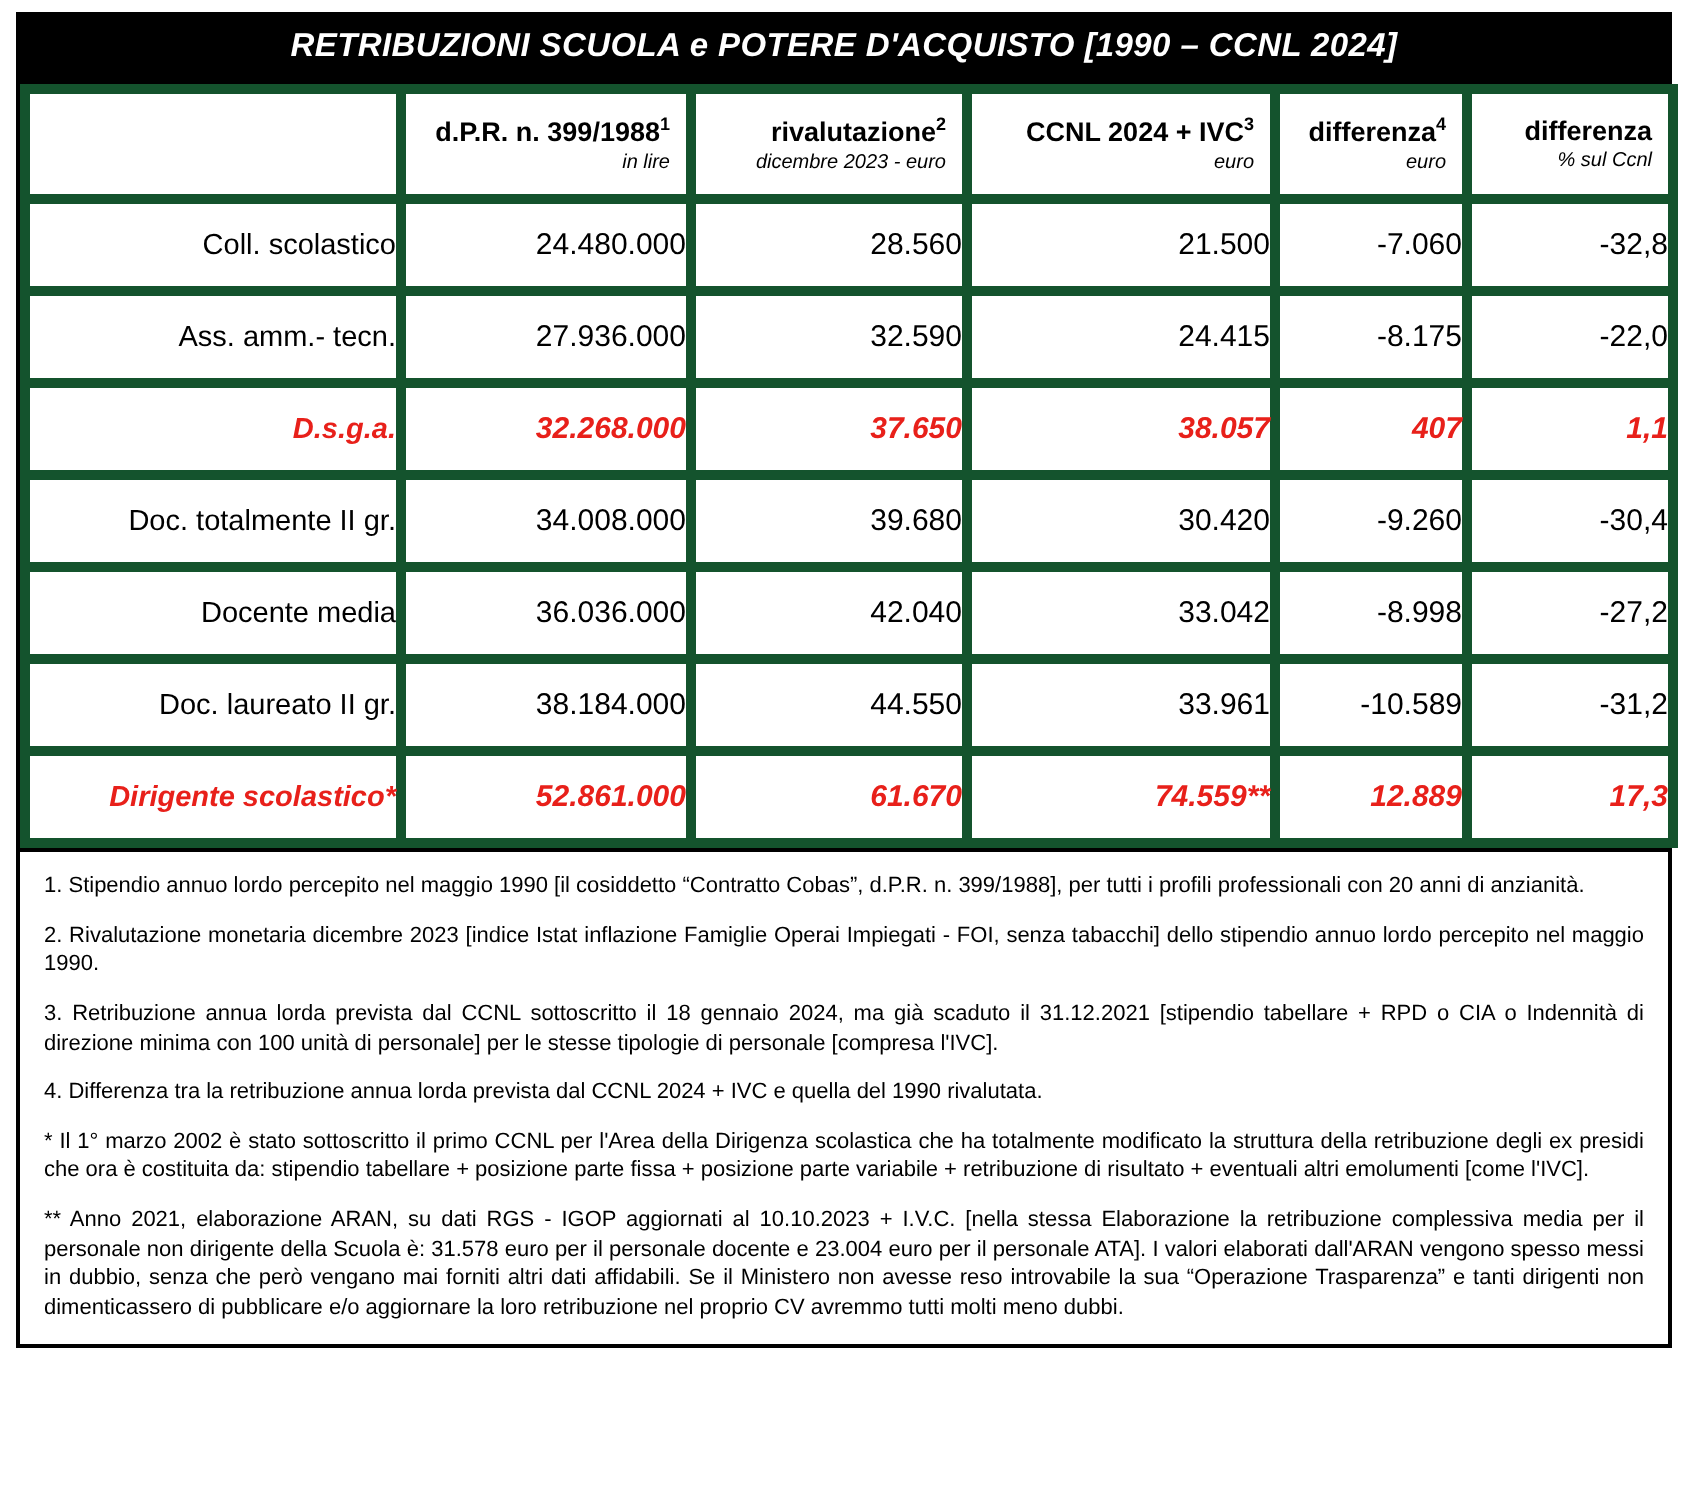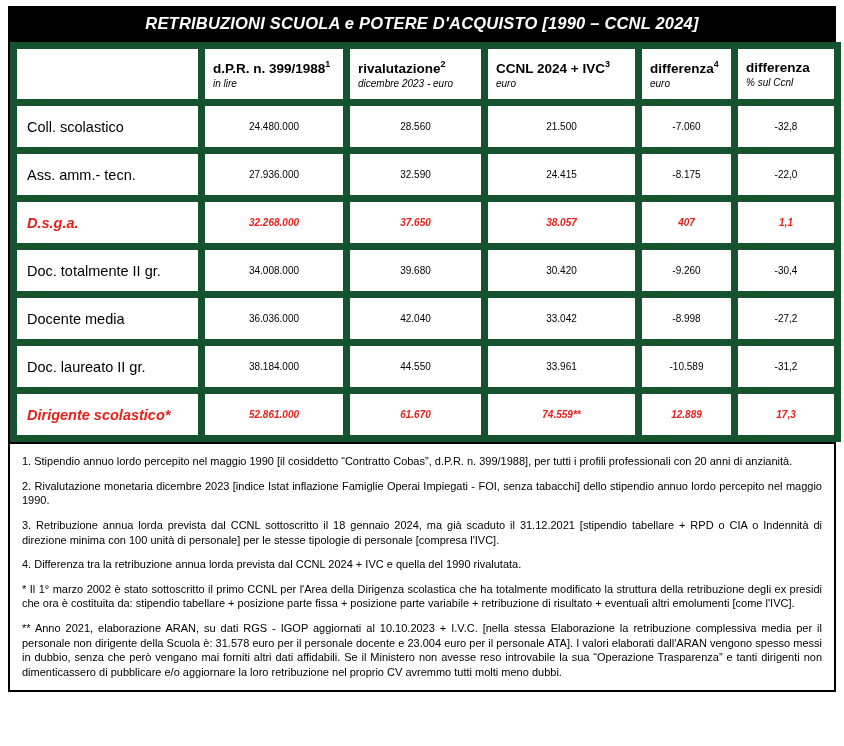--- a/index.html
+++ b/index.html
@@ -37,23 +37,24 @@
     padding: 6px 0 7px 0;
     border-bottom: 2px solid #000;
   }
   
   table.main {
     border-collapse: collapse;
     width: 100%;
     table-layout: fixed;
   }
   table.main td, table.main th {
-    border: 7px solid #14532d;
+    border: 5px solid #14532d;
     padding: 0;
     vertical-align: middle;
+    text-align: right;
   }
   table.main col.c0 { width: 188px; }
   table.main col.c1 { width: 145px; }
   table.main col.c2 { width: 138px; }
   table.main col.c3 { width: 154px; }
   table.main col.c4 { width: 96px; }
   table.main col.c5 { width: 103px; }
 
   thead td {
     height: 42px;
@@ -74,21 +75,21 @@
   }
   .hdr-sub {
     font-size: 10px;
     font-style: italic;
     color: #000;
     margin-top: 2px;
     line-height: 1.1;
   }
   tbody td {
     height: 41px;
-    font-size: 10px;
+    font-size: 15px;
   }
   td.label {
     text-align: left;
     padding-left: 10px !important;
     font-size: 14.5px;
   }
   td.num {
     text-align: center;
   }
   tr.highlight td {

